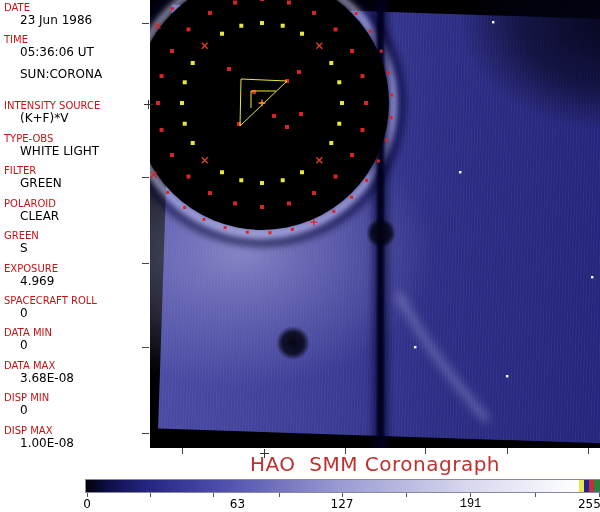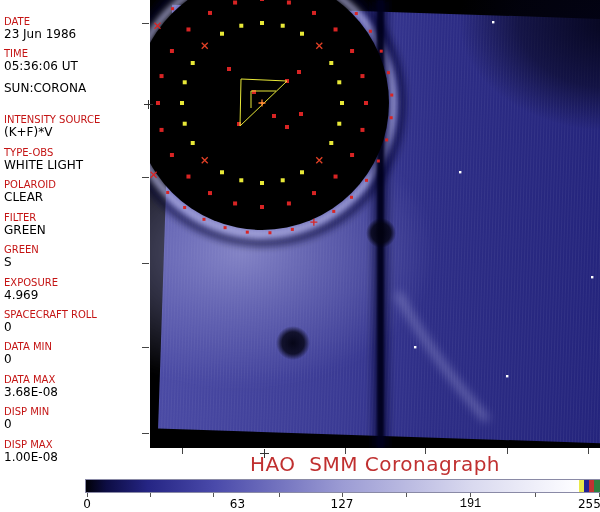--- a/index.html
+++ b/index.html
@@ -1,22 +1,22 @@
 <!DOCTYPE html>
 <html style="--label-color: #c41414; --title-color: #c03030;"><head>
 <meta charset="utf-8">
 <style>
   html,body{margin:0;padding:0;background:#fff;}
   .screen{position:relative;width:600px;height:512px;background:#ffffff;overflow:hidden;
           font-family:"DejaVu Sans", "Liberation Sans", sans-serif;}
   
-  .sidebar{position:absolute;left:4px;top:16px;width:144px;}
+  .sidebar{position:absolute;left:4px;top:2px;width:144px;}
   .field{height:32.45px;overflow:visible;}
   .flabel{font-size:10px;line-height:11px;color:var(--label-color,#c41414);letter-spacing:0px;white-space:pre;}
-  .fvalue{font-size:12px;line-height:13px;color:#000;margin-top:1px;white-space:pre;}
+  .fvalue{font-size:12px;line-height:13px;color:#000;margin-top:1px;white-space:pre;margin-left:16px;}
   
   .panel{position:absolute;left:150px;top:0;width:450px;height:448px;background:#000;}
   .panel svg{display:block;}
   
   .htick{position:absolute;width:7px;height:1px;background:#444;}
   .vtick{position:absolute;width:1px;height:6px;background:#444;}
   .plus-tick{position:absolute;width:9px;height:9px;}
   .plus-tick::before{content:'';position:absolute;left:4px;top:0;width:1px;height:9px;background:#333;}
   .plus-tick::after{content:'';position:absolute;top:4px;left:0;width:9px;height:1px;background:#333;}
   
@@ -45,26 +45,26 @@
       </div>
       <div class="field">
         <div class="flabel">INTENSITY SOURCE</div>
         <div class="fvalue">(K+F)*V</div>
       </div>
       <div class="field">
         <div class="flabel">TYPE-OBS</div>
         <div class="fvalue">WHITE LIGHT</div>
       </div>
       <div class="field">
+        <div class="flabel">FILTER</div>
+        <div class="fvalue">GREEN</div>
+      </div>
+      <div class="field">
         <div class="flabel">POLAROID</div>
         <div class="fvalue">CLEAR</div>
-      </div>
-      <div class="field">
-        <div class="flabel">FILTER</div>
-        <div class="fvalue">GREEN</div>
       </div>
       <div class="field">
         <div class="flabel">GREEN</div>
         <div class="fvalue">S</div>
       </div>
       <div class="field">
         <div class="flabel">EXPOSURE</div>
         <div class="fvalue">4.969</div>
       </div>
       <div class="field">

